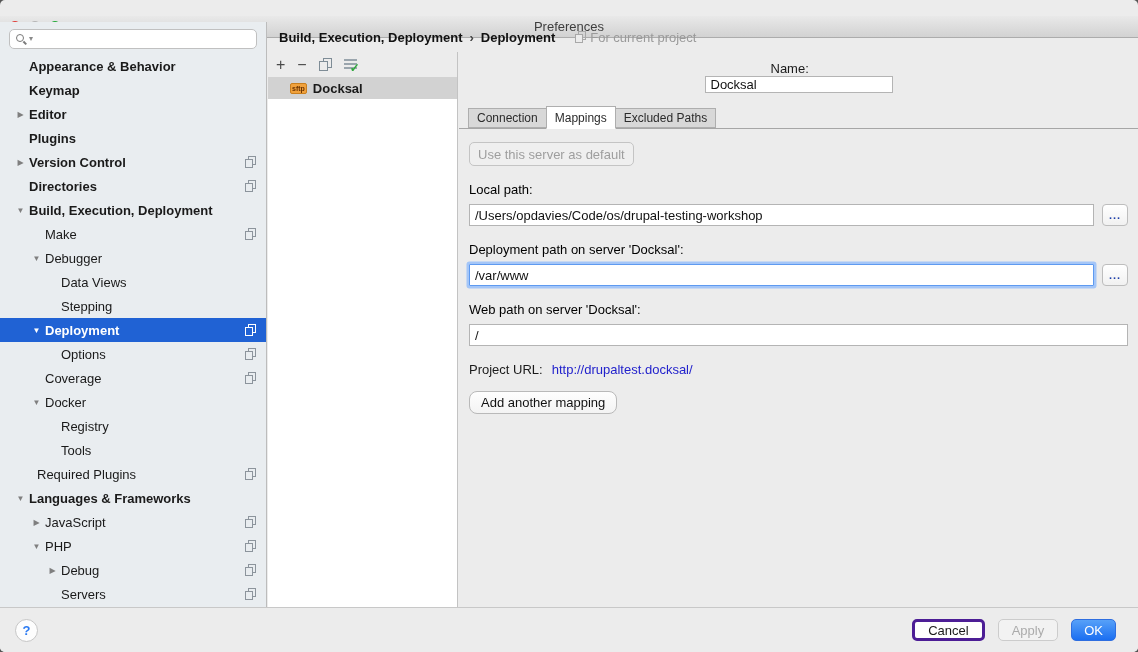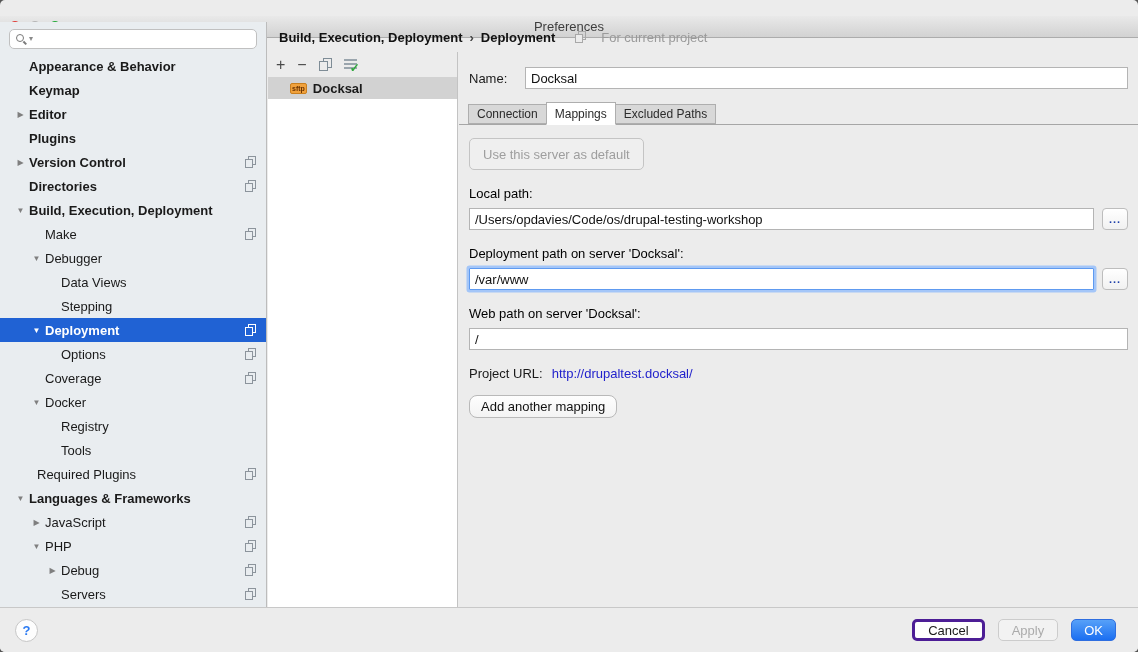--- a/index.html
+++ b/index.html
@@ -42,21 +42,21 @@
   .copy-icon::before{content:"";position:absolute;right:0;top:0;width:6px;height:7px;border:1px solid currentColor;}
   .copy-icon::after{content:"";position:absolute;left:0;bottom:0;width:6px;height:7px;border:1px solid currentColor;background:#E9EDF0;}
   .trow.selected{background:#2062D4;color:#fff;}
   .trow.selected .arrow{color:#fff;}
   .trow.selected .copy-icon{color:#fff;}
   .trow.selected .copy-icon::after{background:#2062D4;}
   
   .content-header{height:30px;display:flex;align-items:center;padding-left:11px;}
   .crumb{font-weight:bold;color:#111;}
   .crumb-sep{font-weight:bold;color:#444;margin:0 7px;}
-  .scope{margin-left:20px;display:flex;align-items:center;gap:15px;color:#9A9A9A;}
+  .scope{margin-left:20px;display:flex;align-items:center;gap:4px;color:#9A9A9A;}
   .scope .copy-icon{color:#A8A8A8;}
   .scope .copy-icon::after{background:#ECECEC;}
   
   .server-panel{position:absolute;left:0;top:30px;bottom:0;width:190px;border-right:1px solid #C3C3C3;}
   .server-toolbar{height:25px;display:flex;align-items:center;gap:12px;padding:0 8px;}
   .tb-glyph{font-size:16px;color:#4A4A4A;line-height:14px;cursor:default;}
   .tb-copy{width:13px;height:13px;color:#7E8C96;}
   .tb-copy::before{width:7px;height:8px;}
   .tb-copy::after{width:7px;height:8px;background:#ECECEC;}
   .tb-default{width:13px;height:12px;position:relative;cursor:default;
@@ -65,32 +65,32 @@
     font-size:12px;font-weight:bold;}
   .server-list{position:absolute;left:0;right:0;top:25px;bottom:0;background:#fff;}
   .server-row{height:22px;display:flex;align-items:center;padding-left:22px;gap:6px;font-weight:bold;}
   .server-row.selected{background:#D2D2D2;}
   .sftp-badge{position:relative;font-size:7px;font-weight:bold;color:#6B3300;background:#F0A13C;
     border:1px solid #C97F1E;border-radius:2px;padding:1px 1px;line-height:7px;flex:none;}
   .sftp-badge::before{content:"";position:absolute;left:3px;top:-5px;width:8px;height:10px;
     border:1px solid #9AA4AA;background:#EDEDED;z-index:-1;}
   
   .detail{position:absolute;left:191px;right:0;top:30px;bottom:0;padding:0 10px;overflow:hidden;}
-  .name-row{margin-top:15px;display:flex;align-items:center;}
+  .name-row{margin-top:9px;display:flex;align-items:center;flex-direction:column;}
   .name-label{width:56px;}
   .text-input{height:22px;border:1px solid #B4B4B4;padding:0 5px;background:#fff;
     font:13px "Liberation Sans",sans-serif;color:#111;}
   .name-input{flex:1;}
   .tabs-wrap{margin:13px -10px 0 -10px;padding-left:9px;display:flex;align-items:flex-end;
     border-bottom:1px solid #A6A6A6;}
   .tab{font-size:12px;color:#2B2B2B;background:#D8D8D8;border:1px solid #AEAEAE;height:20px;
     line-height:19px;padding:0 8px;margin-right:-1px;cursor:default;}
   .tab.active{background:#fff;height:23px;line-height:22px;border-bottom:1px solid #fff;
     margin-bottom:-1px;position:relative;z-index:2;}
-  .default-btn{margin-top:13px;height:32px;padding:0 13px;border:1px solid #C4C4C4;border-radius:5px;
+  .default-btn{margin-top:13px;height:24px;padding:0 8px;border:1px solid #C4C4C4;border-radius:5px;
     background:#EFEFEF;color:#9E9E9E;font:13px "Liberation Sans",sans-serif;}
   .field-label{margin:16px 0 7px 0;color:#000;}
   .input-row{display:flex;align-items:center;gap:8px;}
   .input-row .text-input{flex:1;}
   .text-input.focused{border:1px solid #5E9AF0;box-shadow:0 0 0 2.5px #A4C6F8;border-radius:1px;}
   .browse-btn{width:26px;height:22px;flex:none;border:1px solid #BDBDBD;border-radius:4px;
     background:linear-gradient(#FFFFFF,#F1F1F1);color:#1C3EA8;font-weight:bold;font-size:11px;
     letter-spacing:1px;line-height:16px;padding:0;}
   .url-row{margin-top:16px;display:flex;gap:9px;align-items:center;}
   .url-link{color:#2222CC;text-decoration:none;}

